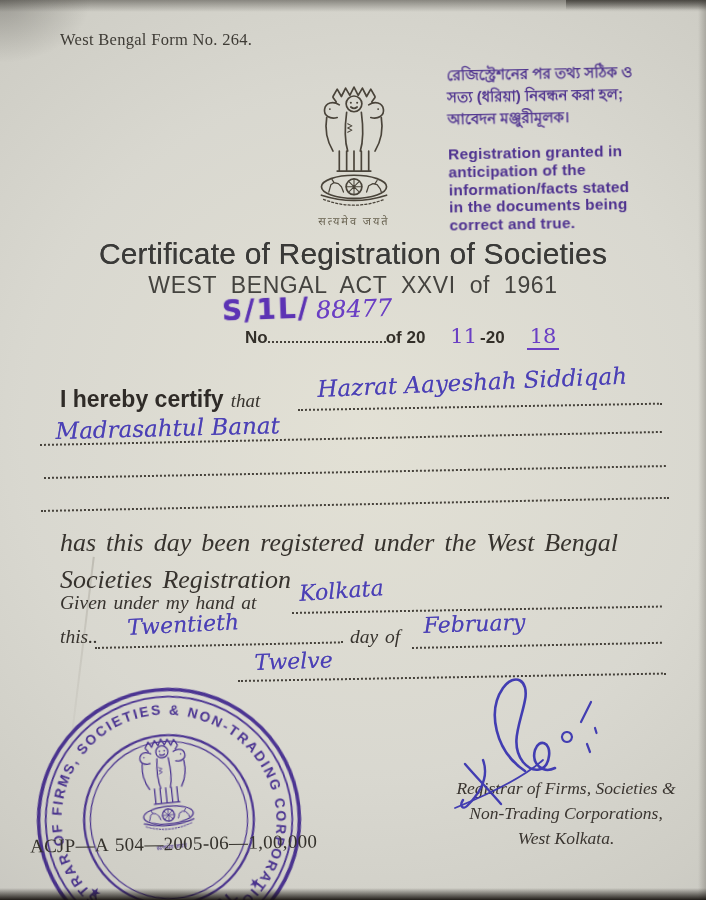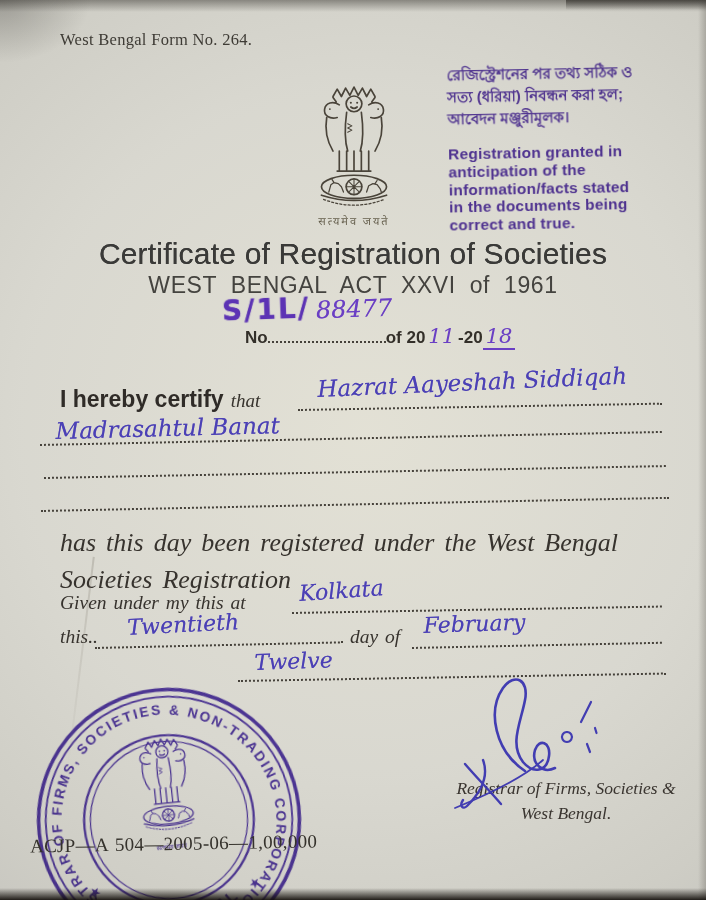--- a/index.html
+++ b/index.html
@@ -40,22 +40,22 @@
   .approval-stamp .gap{height:15px;}
   .regno-stamp{left:222px;top:293px;z-index:2;white-space:nowrap;}
   .regno-stamp .prefix{font-family:"DejaVu Sans",sans-serif;font-weight:bold;font-size:28px;
     color:#5c33b4;letter-spacing:2px;text-shadow:0 0 1px rgba(92,51,180,.8);display:inline-block;
     transform:rotate(-2deg);filter:blur(.25px);}
   .regno-stamp .num{font-family:"DejaVu Serif",serif;font-style:italic;font-size:24px;color:#6a3fc4;
     margin-left:6px;display:inline-block;transform:rotate(-2deg) translateY(-2px);}
   .no-line{left:245px;top:324px;display:flex;align-items:baseline;font-family:"Liberation Sans",sans-serif;
     font-weight:bold;font-size:17px;color:#332f29;justify-content:space-between;}
   .no-line .seg{display:inline-block;width:118px;border-bottom:2px dotted #45413a;height:12px;}
-  .no-line .yr{font-family:"DejaVu Serif",serif;font-style:italic;font-weight:normal;font-size:21px;
-    color:#6a3fc4;padding:0 3px;}
+  .no-line .yr{font-family:"DejaVu Serif",serif;font-weight:normal;font-size:21px;
+    color:#6a3fc4;padding:0 3px;margin-left:22px;}
   .no-line .u{border-bottom:2px solid #6a3fc4;}
   
   .seal{left:35px;top:686px;width:268px;height:268px;transform:rotate(-6deg);z-index:2;
     mix-blend-mode:multiply;opacity:.93;filter:blur(.3px);}
   .signature{left:425px;top:656px;z-index:4;filter:blur(.2px);}
   .emblem-wrap{left:298px;top:86px;width:112px;height:126px;color:#4a443a;}
   .motto{left:298px;top:213px;width:112px;text-align:center;font-size:11px;letter-spacing:2px;
     color:#59523f;opacity:.9;}
   
   .edge{pointer-events:none;z-index:8;}
@@ -150,21 +150,21 @@
 
   <div class="abs hw" style="left:56px;top:418px;font-size:23px;transform:rotate(-1.5deg);">Madrasahtul Banat</div>
   <div class="abs dots" style="left:40px;top:441px;width:622px;transform:rotate(-1.2deg);"></div>
   <div class="abs dots" style="left:44px;top:474px;width:622px;transform:rotate(-1.1deg);"></div>
   <div class="abs dots" style="left:41px;top:507px;width:628px;transform:rotate(-1.2deg);"></div>
 
   <div class="abs para">
     <div>has this day been registered under the West Bengal Societies Registration</div>
   </div>
 
-  <div class="abs it" style="left:60px;top:592px;">Given under my this at</div>
+  <div class="abs it" style="left:60px;top:592px;">Given under my hand at</div>
   <div class="abs hw" style="left:300px;top:581px;font-size:22px;transform:rotate(-4deg);">Kolkata</div>
   <div class="abs dots" style="left:292px;top:609px;width:370px;transform:rotate(-1deg);"></div>
 
   <div class="abs it" style="left:60px;top:626px;">this..</div>
   <div class="abs hw" style="left:128px;top:615px;font-size:22px;transform:rotate(-3deg);">Twentieth</div>
   <div class="abs dots" style="left:95px;top:644px;width:248px;transform:rotate(-1.3deg);"></div>
   <div class="abs it" style="left:350px;top:626px;">day of</div>
   <div class="abs hw" style="left:424px;top:613px;font-size:22px;transform:rotate(-2deg);">February</div>
   <div class="abs dots" style="left:412px;top:644px;width:250px;transform:rotate(-1.2deg);"></div>
 
@@ -205,21 +205,22 @@
       <path d="M156,66 L166,46" stroke-width="2.2"></path>
       <path d="M162,88 l3,8 M170,72 l1.5,5" stroke-width="2.2"></path>
       <path d="M118,104 C98,122 64,138 30,152" stroke-width="1.8"></path>
       <path d="M58,104 C64,120 56,136 42,150 C38,154 34,150 38,144" stroke-width="2.4"></path>
       <path d="M40,108 C52,122 64,134 76,148" stroke-width="2.4"></path>
     </g>
   </svg>
 
   <div class="abs registrar-block">
     <div>Registrar of Firms, Societies &amp;</div>
-    <div>West Bengal.</div>
+    <div>Non-Trading Corporations,</div>
+    <div>West Kolkata.</div>
   </div>
 
   <div class="abs edge crease"></div>
   <div class="abs edge edge-top"></div>
   <div class="abs edge edge-topleft"></div>
   <div class="abs edge edge-topright"></div>
   <div class="abs edge edge-right"></div>
   <div class="abs edge edge-bottom"></div>
 </div>
 

